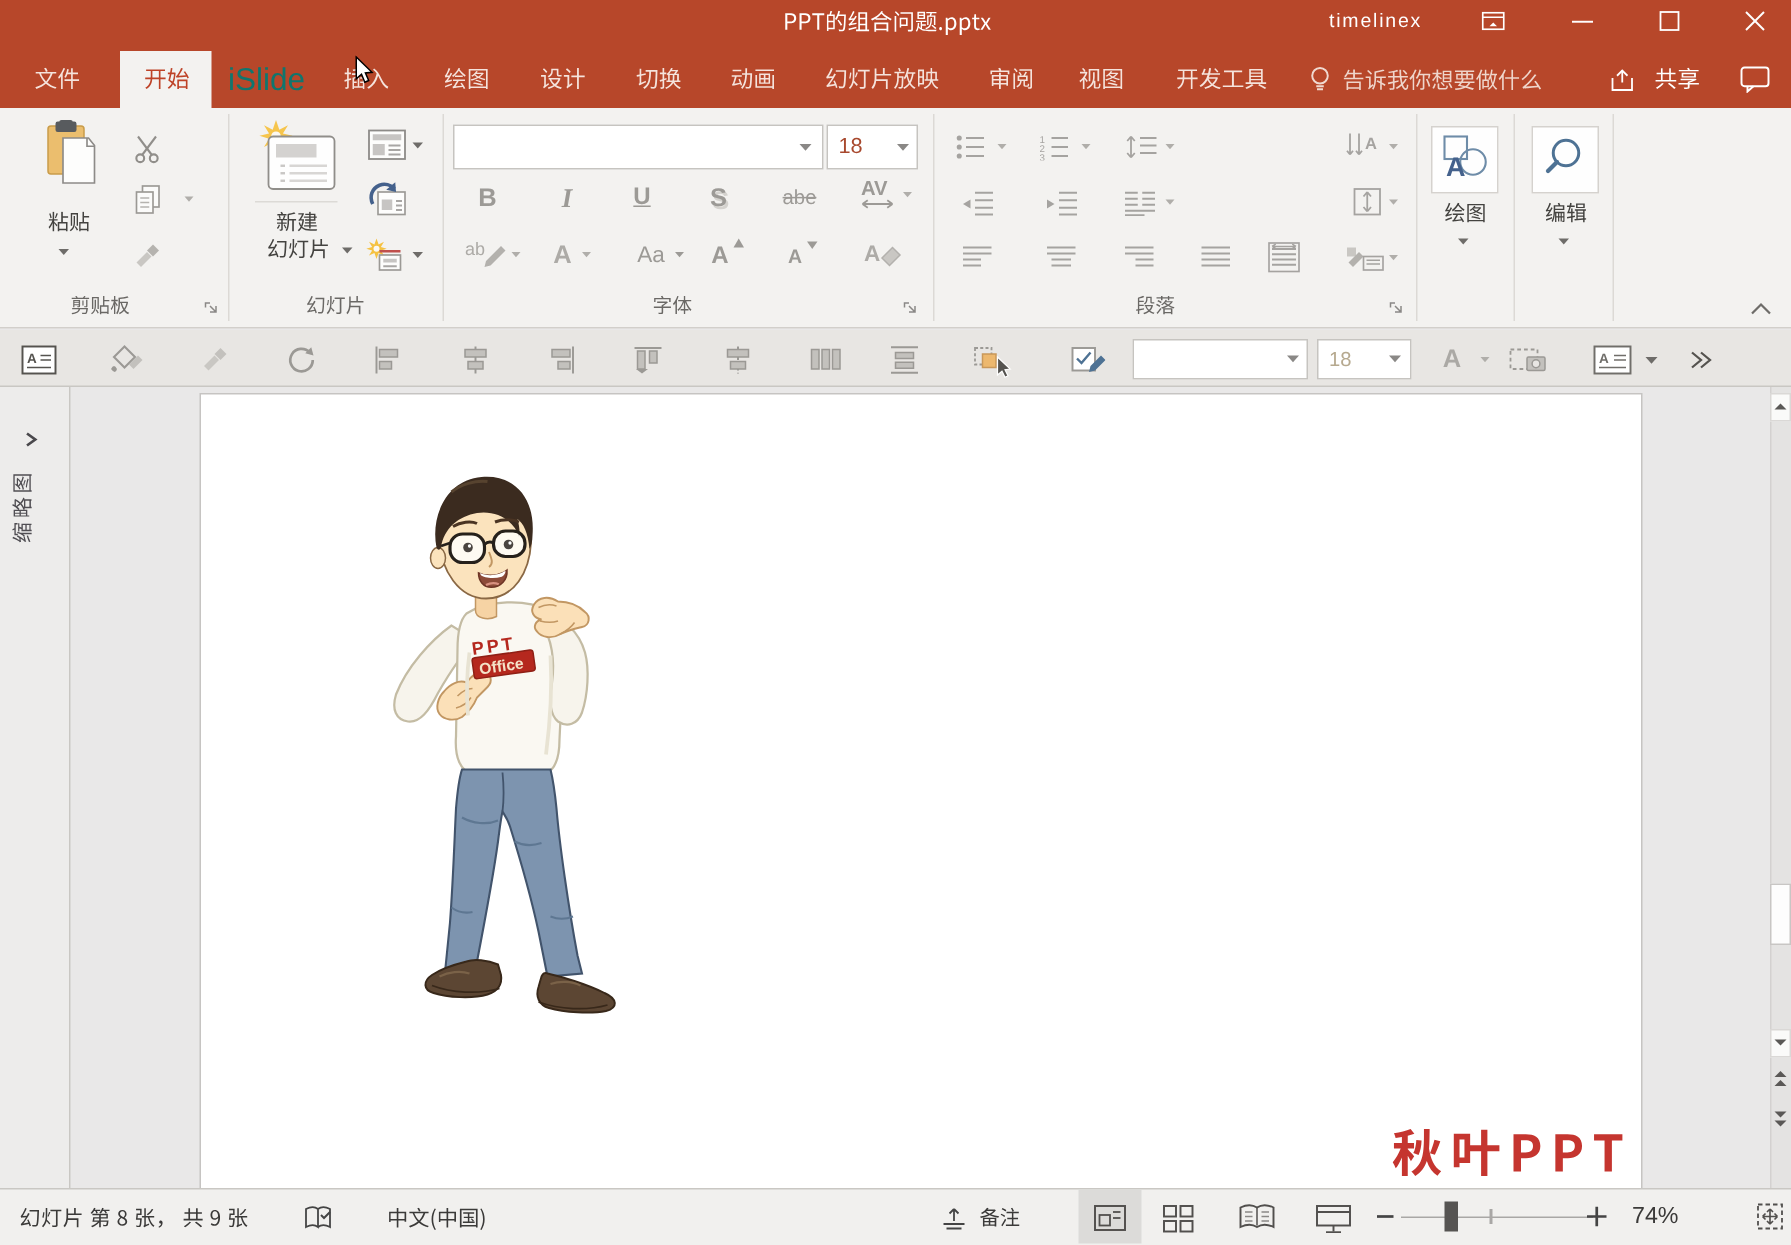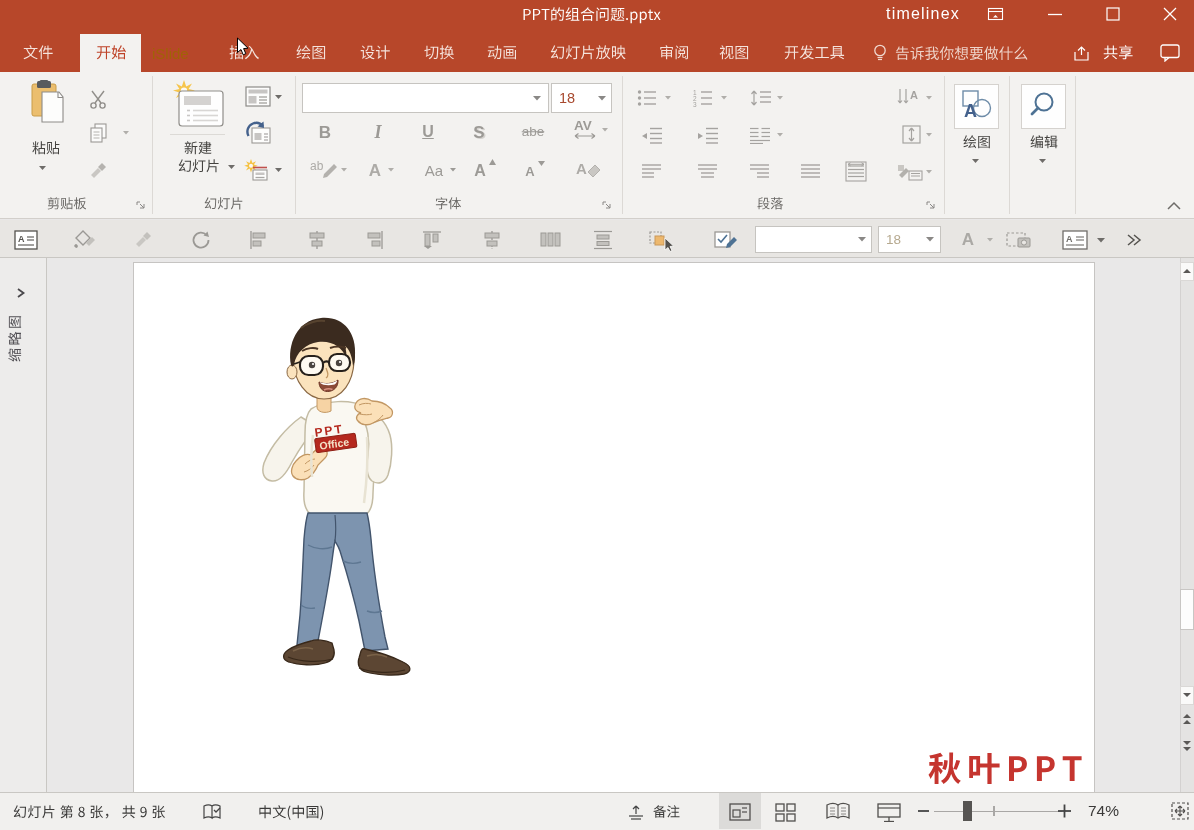--- a/index.html
+++ b/index.html
@@ -2,21 +2,21 @@
 <html><head><meta charset="utf-8"><style>
 *{margin:0;padding:0;box-sizing:border-box}
 html,body{width:1194px;height:830px;overflow:hidden}
 body{font-family:"Liberation Sans",sans-serif;position:relative;background:#E9E8E8}
 .abs{position:absolute}
 </style></head><body>
 <div class="abs" style="left:0;top:0;width:1194px;height:28px;background:#B7472A"></div>
 <svg style="position:absolute;left:520.6px;top:7.0px" width="140" height="21" viewBox="0 0 140 21">
     <path transform="translate(1,12.90)" fill="#FFFFFF" d="M1.5 0.0H2.9V-4.4H4.7C7.1 -4.4 8.8 -5.4 8.8 -7.8C8.8 -10.2 7.1 -11.0 4.6 -11.0H1.5ZM2.9 -5.5V-9.9H4.5C6.4 -9.9 7.4 -9.4 7.4 -7.8C7.4 -6.2 6.5 -5.5 4.5 -5.5Z M11.0 0.0H12.4V-4.4H14.2C16.6 -4.4 18.3 -5.4 18.3 -7.8C18.3 -10.2 16.6 -11.0 14.1 -11.0H11.0ZM12.4 -5.5V-9.9H14.0C15.9 -9.9 16.9 -9.4 16.9 -7.8C16.9 -6.2 16.0 -5.5 14.0 -5.5Z M22.8 0.0H24.2V-9.8H27.5V-11.0H19.5V-9.8H22.8Z M36.3 -6.3C37.1 -5.2 38.1 -3.8 38.5 -2.8L39.5 -3.4C39.0 -4.3 38.0 -5.8 37.1 -6.8ZM31.6 -12.6C31.5 -11.9 31.2 -10.9 31.0 -10.2H29.3V0.8H30.3V-0.4H34.5V-10.2H32.0C32.2 -10.8 32.5 -11.7 32.8 -12.4ZM30.3 -9.2H33.5V-6.0H30.3ZM30.3 -1.4V-5.0H33.5V-1.4ZM36.9 -12.7C36.5 -10.6 35.7 -8.5 34.6 -7.2C34.9 -7.0 35.4 -6.7 35.6 -6.5C36.1 -7.3 36.6 -8.2 37.0 -9.2H40.8C40.6 -3.2 40.4 -0.9 39.9 -0.4C39.7 -0.1 39.6 -0.1 39.3 -0.1C38.9 -0.1 38.0 -0.1 37.0 -0.2C37.2 0.1 37.4 0.6 37.4 0.9C38.2 0.9 39.1 1.0 39.6 0.9C40.2 0.9 40.5 0.7 40.9 0.3C41.5 -0.4 41.7 -2.8 41.9 -9.7C41.9 -9.8 41.9 -10.2 41.9 -10.2H37.4C37.6 -10.9 37.8 -11.7 38.0 -12.4Z M43.7 -0.9 43.9 0.2C45.3 -0.1 47.2 -0.6 49.0 -1.1L48.9 -2.1C47.0 -1.6 45.0 -1.1 43.7 -0.9ZM50.2 -11.8V-0.2H48.7V0.9H57.4V-0.2H56.1V-11.8ZM51.3 -0.2V-3.1H54.9V-0.2ZM51.3 -7.0H54.9V-4.1H51.3ZM51.3 -8.0V-10.8H54.9V-8.0ZM44.0 -6.3C44.2 -6.5 44.5 -6.6 46.6 -6.8C45.9 -5.8 45.2 -5.0 44.9 -4.7C44.4 -4.2 44.0 -3.8 43.7 -3.7C43.8 -3.5 44.0 -3.0 44.1 -2.7C44.4 -2.9 44.9 -3.1 49.0 -3.9C49.0 -4.1 49.0 -4.5 49.0 -4.8L45.7 -4.2C46.9 -5.5 48.2 -7.2 49.2 -8.9L48.3 -9.4C48.0 -8.9 47.6 -8.3 47.3 -7.8L45.1 -7.6C46.1 -8.8 47.0 -10.5 47.7 -12.1L46.7 -12.6C46.0 -10.8 44.9 -8.8 44.5 -8.3C44.2 -7.8 43.9 -7.5 43.6 -7.4C43.7 -7.1 43.9 -6.6 44.0 -6.3Z M65.7 -12.6C64.2 -10.3 61.4 -8.3 58.6 -7.2C58.9 -6.9 59.2 -6.5 59.4 -6.2C60.2 -6.5 60.9 -6.9 61.7 -7.4V-6.7H69.3V-7.7C70.0 -7.2 70.9 -6.7 71.7 -6.3C71.9 -6.7 72.2 -7.1 72.5 -7.3C70.1 -8.4 68.0 -9.6 66.2 -11.5L66.7 -12.1ZM62.1 -7.7C63.4 -8.5 64.6 -9.5 65.6 -10.7C66.7 -9.4 67.9 -8.5 69.2 -7.7ZM60.9 -4.9V1.2H62.1V0.3H69.0V1.1H70.2V-4.9ZM62.1 -0.7V-3.8H69.0V-0.7Z M74.4 -9.2V1.2H75.5V-9.2ZM74.5 -11.9C75.3 -11.1 76.3 -10.0 76.8 -9.3L77.6 -10.0C77.1 -10.6 76.1 -11.7 75.3 -12.4ZM78.3 -11.8V-10.7H85.5V-0.4C85.5 -0.1 85.4 -0.0 85.1 -0.0C84.9 -0.0 84.0 0.0 83.1 -0.0C83.2 0.3 83.4 0.8 83.4 1.1C84.6 1.1 85.5 1.1 85.9 0.9C86.4 0.7 86.6 0.4 86.6 -0.4V-11.8ZM77.8 -8.0V-1.5H78.8V-2.5H83.1V-8.0ZM78.8 -7.0H82.0V-3.5H78.8Z M90.6 -9.2H93.7V-8.1H90.6ZM90.6 -11.1H93.7V-10.0H90.6ZM89.6 -12.0V-7.3H94.7V-12.0ZM98.4 -7.9C98.3 -4.1 98.0 -2.1 94.8 -1.2C95.0 -1.0 95.3 -0.6 95.4 -0.4C98.8 -1.5 99.2 -3.7 99.3 -7.9ZM98.9 -2.8C99.9 -2.1 101.0 -1.1 101.6 -0.5L102.3 -1.2C101.7 -1.8 100.5 -2.7 99.6 -3.4ZM89.8 -4.5C89.8 -2.4 89.5 -0.6 88.5 0.6C88.7 0.7 89.1 1.0 89.3 1.2C89.8 0.4 90.2 -0.4 90.4 -1.5C91.8 0.5 94.0 0.9 97.2 0.9H102.0C102.1 0.6 102.3 0.1 102.4 -0.1C101.5 -0.1 97.9 -0.1 97.2 -0.1C95.4 -0.1 93.9 -0.2 92.7 -0.6V-2.8H95.2V-3.7H92.7V-5.3H95.5V-6.1H88.7V-5.3H91.8V-1.2C91.3 -1.6 90.9 -2.0 90.6 -2.6C90.7 -3.2 90.8 -3.8 90.8 -4.5ZM96.1 -9.5V-3.2H97.0V-8.7H100.6V-3.3H101.6V-9.5H98.8C98.9 -10.0 99.1 -10.5 99.3 -11.0H102.3V-11.9H95.5V-11.0H98.2C98.1 -10.5 97.9 -10.0 97.7 -9.5Z M105.1 0.2C105.6 0.2 106.0 -0.2 106.0 -0.8C106.0 -1.5 105.6 -1.9 105.1 -1.9C104.5 -1.9 104.1 -1.5 104.1 -0.8C104.1 -0.2 104.5 0.2 105.1 0.2Z M108.5 3.4H109.9V0.7L109.9 -0.8C110.6 -0.1 111.4 0.2 112.1 0.2C114.0 0.2 115.6 -1.4 115.6 -4.2C115.6 -6.7 114.5 -8.4 112.4 -8.4C111.5 -8.4 110.5 -7.8 109.8 -7.2H109.8L109.6 -8.1H108.5ZM111.9 -1.0C111.3 -1.0 110.6 -1.2 109.9 -1.8V-6.1C110.7 -6.8 111.4 -7.2 112.1 -7.2C113.6 -7.2 114.2 -6.0 114.2 -4.2C114.2 -2.2 113.2 -1.0 111.9 -1.0Z M117.8 3.4H119.2V0.7L119.2 -0.8C119.9 -0.1 120.7 0.2 121.4 0.2C123.3 0.2 124.9 -1.4 124.9 -4.2C124.9 -6.7 123.8 -8.4 121.7 -8.4C120.8 -8.4 119.8 -7.8 119.1 -7.2H119.1L118.9 -8.1H117.8ZM121.2 -1.0C120.6 -1.0 119.9 -1.2 119.2 -1.8V-6.1C120.0 -6.8 120.7 -7.2 121.4 -7.2C122.9 -7.2 123.5 -6.0 123.5 -4.2C123.5 -2.2 122.5 -1.0 121.2 -1.0Z M129.7 0.2C130.2 0.2 130.7 0.0 131.2 -0.1L130.9 -1.1C130.6 -1.0 130.3 -0.9 130.0 -0.9C129.0 -0.9 128.7 -1.5 128.7 -2.5V-7.0H130.9V-8.1H128.7V-10.4H127.6L127.4 -8.1L126.1 -8.1V-7.0H127.4V-2.5C127.4 -0.9 127.9 0.2 129.7 0.2Z M131.6 0.0H133.1L134.2 -1.9C134.4 -2.4 134.7 -2.9 135.0 -3.4H135.1C135.4 -2.9 135.7 -2.4 135.9 -1.9L137.1 0.0H138.6L136.0 -4.1L138.4 -8.1H137.0L136.0 -6.4C135.7 -5.9 135.5 -5.5 135.3 -5.0H135.2C134.9 -5.5 134.7 -5.9 134.4 -6.4L133.3 -8.1H131.8L134.3 -4.2Z"></path>
   </svg>
-<div class="abs" style="left:886px;top:4px;width:75px;height:20px;color:#fff;font-size:16px;letter-spacing:1.2px;line-height:20px">timelinex</div>
+<div class="abs" style="left:886px;top:4px;width:75px;height:20px;color:#fff;font-size:13px;letter-spacing:1.2px;line-height:20px">timelinex</div>
 <svg style="position:absolute;left:987px;top:7px;" width="18" height="15" viewBox="0 0 18 15">
     <rect x="1.5" y="1.5" width="14" height="11" fill="none" stroke="#fff" stroke-width="1.1"></rect>
     <line x1="1.5" y1="4.5" x2="15.5" y2="4.5" stroke="#fff" stroke-width="1.1"></line>
     <path d="M6 10.5 L8.5 8 L11 10.5 Z" fill="#fff"></path>
   </svg>
 <svg style="position:absolute;left:1046px;top:6px;" width="18" height="16" viewBox="0 0 18 16">
     <line x1="2" y1="8.5" x2="16" y2="8.5" stroke="#fff" stroke-width="1.3"></line>
   </svg>
 <svg style="position:absolute;left:1104px;top:6px;" width="18" height="16" viewBox="0 0 18 16">
     <rect x="3" y="2" width="12" height="12" fill="none" stroke="#fff" stroke-width="1.2"></rect>
@@ -53,21 +53,21 @@
   </svg>
 <svg style="position:absolute;left:657.8px;top:45.4px" width="32" height="21" viewBox="0 0 32 21">
     <path transform="translate(1,13.07)" fill="#F5E3DC" d="M6.5 -12.6C6.8 -12.1 7.0 -11.6 7.2 -11.1H1.3V-8.6H2.4V-10.0H12.8V-8.6H13.9V-11.1H8.3L8.5 -11.2C8.4 -11.7 8.0 -12.4 7.7 -12.9ZM3.3 -4.4H7.0V-2.7H3.3ZM3.3 -5.4V-7.1H7.0V-5.4ZM11.9 -4.4V-2.7H8.2V-4.4ZM11.9 -5.4H8.2V-7.1H11.9ZM7.0 -9.5V-8.1H2.2V-0.8H3.3V-1.7H7.0V1.2H8.2V-1.7H11.9V-0.9H13.0V-8.1H8.2V-9.5Z M20.5 -6.8H25.0V-5.0H20.5ZM16.6 -9.3V1.2H17.7V-9.3ZM16.8 -12.0C17.5 -11.4 18.2 -10.5 18.6 -9.9L19.5 -10.5C19.1 -11.1 18.3 -12.0 17.7 -12.6ZM20.0 -9.7C20.5 -9.1 21.0 -8.3 21.2 -7.7H19.4V-4.0H21.1C20.9 -2.4 20.3 -1.3 18.5 -0.7C18.7 -0.5 19.0 -0.1 19.1 0.2C21.2 -0.7 21.9 -2.0 22.1 -4.0H23.3V-1.5C23.3 -0.5 23.5 -0.2 24.6 -0.2C24.8 -0.2 25.7 -0.2 25.9 -0.2C26.8 -0.2 27.0 -0.6 27.1 -2.1C26.8 -2.1 26.4 -2.3 26.2 -2.4C26.2 -1.3 26.1 -1.1 25.8 -1.1C25.6 -1.1 24.9 -1.1 24.7 -1.1C24.4 -1.1 24.3 -1.2 24.3 -1.5V-4.0H26.1V-7.7H24.3C24.8 -8.3 25.2 -9.2 25.7 -9.9L24.6 -10.2C24.2 -9.4 23.7 -8.4 23.2 -7.7H21.3L22.2 -8.1C22.0 -8.7 21.4 -9.5 20.9 -10.1ZM20.6 -11.9V-10.9H27.9V-0.2C27.9 0.0 27.9 0.1 27.6 0.1C27.5 0.1 26.8 0.1 26.1 0.1C26.3 0.3 26.4 0.8 26.5 1.1C27.4 1.1 28.1 1.1 28.5 0.9C28.9 0.7 29.0 0.4 29.0 -0.2V-11.9Z"></path>
   </svg>
 <svg style="position:absolute;left:717.8px;top:45.4px" width="32" height="21" viewBox="0 0 32 21">
     <path transform="translate(1,13.07)" fill="#F5E3DC" d="M6.8 -12.0V-3.9H7.9V-11.0H12.6V-3.9H13.8V-12.0ZM2.3 -12.2C2.9 -11.6 3.5 -10.8 3.8 -10.2L4.7 -10.8C4.4 -11.4 3.8 -12.2 3.2 -12.7ZM9.7 -9.9V-6.9C9.7 -4.5 9.2 -1.6 5.4 0.4C5.6 0.6 6.0 1.0 6.1 1.2C8.4 0.0 9.6 -1.6 10.2 -3.3V-0.3C10.2 0.7 10.6 1.0 11.6 1.0H13.0C14.3 1.0 14.5 0.4 14.7 -2.0C14.4 -2.1 14.0 -2.2 13.7 -2.5C13.6 -0.3 13.6 0.1 13.0 0.1H11.8C11.4 0.1 11.3 0.0 11.3 -0.4V-4.2H10.5C10.7 -5.1 10.8 -6.0 10.8 -6.9V-9.9ZM1.0 -10.2V-9.1H4.6C3.8 -7.2 2.2 -5.3 0.6 -4.2C0.8 -4.0 1.0 -3.4 1.1 -3.1C1.7 -3.5 2.3 -4.1 2.9 -4.7V1.2H4.0V-5.4C4.5 -4.7 5.2 -3.8 5.5 -3.3L6.2 -4.2C5.9 -4.6 4.8 -5.8 4.3 -6.4C5.0 -7.4 5.6 -8.6 6.0 -9.8L5.4 -10.2L5.2 -10.2Z M20.9 -4.2C22.1 -4.0 23.7 -3.5 24.5 -3.0L25.0 -3.8C24.1 -4.2 22.6 -4.7 21.4 -4.9ZM19.4 -2.3C21.5 -2.1 24.1 -1.4 25.6 -0.9L26.1 -1.8C24.6 -2.3 22.0 -2.9 19.9 -3.1ZM16.5 -12.1V1.2H17.6V0.6H28.0V1.2H29.1V-12.1ZM17.6 -0.4V-11.1H28.0V-0.4ZM21.5 -10.8C20.7 -9.5 19.4 -8.3 18.1 -7.6C18.4 -7.4 18.8 -7.1 18.9 -6.9C19.4 -7.2 19.9 -7.5 20.3 -7.9C20.8 -7.5 21.3 -7.0 21.9 -6.6C20.7 -6.0 19.2 -5.5 17.8 -5.3C18.0 -5.0 18.3 -4.6 18.4 -4.3C19.9 -4.7 21.5 -5.2 22.9 -6.0C24.2 -5.3 25.6 -4.8 27.1 -4.5C27.2 -4.8 27.5 -5.2 27.7 -5.4C26.4 -5.6 25.0 -6.0 23.8 -6.6C25.0 -7.3 25.9 -8.2 26.6 -9.2L25.9 -9.6L25.8 -9.5H21.8C22.1 -9.8 22.3 -10.1 22.5 -10.4ZM20.9 -8.6 21.1 -8.7H25.0C24.4 -8.1 23.7 -7.5 22.9 -7.1C22.1 -7.5 21.4 -8.0 20.9 -8.6Z"></path>
   </svg>
 <svg style="position:absolute;left:782.6px;top:45.4px" width="62" height="21" viewBox="0 0 62 21">
     <path transform="translate(1,13.07)" fill="#F5E3DC" d="M9.9 -10.7V-6.4H5.6V-7.0V-10.7ZM0.8 -6.4V-5.3H4.4C4.2 -3.2 3.4 -1.1 0.8 0.4C1.1 0.6 1.5 1.0 1.7 1.3C4.5 -0.5 5.3 -2.9 5.5 -5.3H9.9V1.2H11.0V-5.3H14.4V-6.4H11.0V-10.7H14.0V-11.8H1.4V-10.7H4.5V-7.0L4.4 -6.4Z M25.4 -12.0C26.1 -11.3 26.9 -10.3 27.4 -9.8L28.3 -10.4C27.8 -10.9 27.0 -11.9 26.3 -12.6ZM17.4 -7.9C17.5 -8.1 18.1 -8.2 19.0 -8.2H21.1C20.1 -5.0 18.5 -2.6 15.7 -0.9C15.9 -0.7 16.4 -0.2 16.5 0.0C18.5 -1.2 19.9 -2.8 21.0 -4.6C21.6 -3.5 22.4 -2.5 23.3 -1.7C22.0 -0.7 20.4 -0.1 18.8 0.3C19.1 0.5 19.3 0.9 19.5 1.2C21.2 0.8 22.8 0.1 24.2 -0.9C25.5 0.1 27.2 0.8 29.1 1.3C29.3 0.9 29.6 0.5 29.9 0.2C28.0 -0.1 26.4 -0.8 25.0 -1.6C26.4 -2.8 27.4 -4.3 28.0 -6.3L27.3 -6.6L27.0 -6.6H21.9C22.1 -7.1 22.3 -7.6 22.5 -8.2H29.3L29.4 -9.3H22.8C23.0 -10.4 23.2 -11.4 23.4 -12.6L22.1 -12.8C21.9 -11.6 21.7 -10.4 21.4 -9.3H18.7C19.1 -10.1 19.5 -11.1 19.8 -12.1L18.6 -12.3C18.3 -11.2 17.7 -9.9 17.6 -9.6C17.4 -9.3 17.2 -9.1 17.0 -9.0C17.1 -8.8 17.3 -8.2 17.4 -7.9ZM24.1 -2.3C23.1 -3.2 22.3 -4.3 21.7 -5.5H26.5C25.9 -4.2 25.1 -3.2 24.1 -2.3Z M31.2 -1.1V0.0H44.9V-1.1H38.6V-9.9H44.1V-11.1H32.0V-9.9H37.3V-1.1Z M54.8 -1.3C56.5 -0.5 58.2 0.5 59.3 1.2L60.2 0.4C59.1 -0.3 57.2 -1.3 55.5 -2.1ZM50.6 -2.0C49.6 -1.2 47.7 -0.2 46.2 0.4C46.5 0.6 46.9 1.0 47.0 1.2C48.6 0.6 50.4 -0.4 51.7 -1.3ZM48.8 -12.0V-3.2H46.4V-2.1H60.1V-3.2H57.8V-12.0ZM49.9 -3.2V-4.6H56.7V-3.2ZM49.9 -8.9H56.7V-7.6H49.9ZM49.9 -9.8V-11.1H56.7V-9.8ZM49.9 -6.7H56.7V-5.4H49.9Z"></path>
   </svg>
-<div class="abs" style="left:152px;top:43px;width:52px;height:21px;color:#a16207;font-size:15px;line-height:21px">iSlide</div>
+<div class="abs" style="left:152px;top:43px;width:52px;height:21px;color:#0f766e;font-size:21px;line-height:21px">iSlide</div>
 <svg style="position:absolute;left:871px;top:43px;" width="18" height="20" viewBox="0 0 18 20">
     <circle cx="9" cy="7.5" r="5.2" fill="none" stroke="#F0D9D0" stroke-width="1.3"></circle>
     <line x1="6.5" y1="14.5" x2="11.5" y2="14.5" stroke="#F0D9D0" stroke-width="1.2"></line>
     <line x1="7" y1="16.5" x2="11" y2="16.5" stroke="#F0D9D0" stroke-width="1.2"></line>
   </svg>
 <svg style="position:absolute;left:894.4px;top:45.6px" width="135" height="21" viewBox="0 0 135 21">
     <path transform="translate(1,12.73)" fill="#EFD5CB" d="M3.7 -12.3C3.1 -10.6 2.2 -8.9 1.1 -7.9C1.3 -7.7 1.9 -7.4 2.1 -7.3C2.6 -7.8 3.0 -8.5 3.5 -9.3H7.1V-6.9H0.9V-5.9H13.9V-6.9H8.3V-9.3H12.8V-10.3H8.3V-12.4H7.1V-10.3H4.0C4.3 -10.9 4.6 -11.4 4.8 -12.0ZM2.7 -4.4V1.3H3.8V0.5H11.1V1.3H12.2V-4.4ZM3.8 -0.6V-3.4H11.1V-0.6Z M16.4 -11.4C17.3 -10.6 18.4 -9.6 19.0 -8.9L19.7 -9.7C19.2 -10.4 18.0 -11.4 17.1 -12.1ZM17.6 0.9V0.9C17.8 0.6 18.2 0.2 20.7 -1.8C20.5 -2.0 20.3 -2.5 20.2 -2.8L18.8 -1.6V-7.8H15.4V-6.7H17.7V-1.3C17.7 -0.6 17.3 -0.1 17.0 0.1C17.2 0.3 17.5 0.7 17.6 0.9ZM21.3 -11.0V-6.8C21.3 -4.6 21.2 -1.6 19.7 0.5C19.9 0.6 20.4 0.9 20.6 1.1C22.1 -1.1 22.4 -4.4 22.4 -6.7H25.1V-4.4C24.4 -4.7 23.8 -4.9 23.2 -5.2L22.7 -4.4C23.4 -4.0 24.3 -3.6 25.1 -3.2V1.1H26.2V-2.6C27.0 -2.2 27.7 -1.8 28.2 -1.4L28.7 -2.4C28.1 -2.8 27.2 -3.3 26.2 -3.8V-6.7H28.9V-7.8H22.4V-10.2C24.4 -10.5 26.6 -11.0 28.1 -11.5L27.1 -12.4C25.8 -11.9 23.4 -11.4 21.3 -11.0Z M40.0 -11.5C40.9 -10.7 41.9 -9.6 42.3 -8.9L43.2 -9.6C42.8 -10.3 41.7 -11.3 40.9 -12.0ZM41.9 -6.3C41.4 -5.4 40.7 -4.4 40.0 -3.6C39.7 -4.6 39.5 -5.7 39.4 -7.0H43.6V-8.1H39.2C39.1 -9.4 39.1 -10.8 39.1 -12.3H37.9C37.9 -10.8 38.0 -9.4 38.1 -8.1H34.7V-10.7C35.6 -10.8 36.5 -11.1 37.2 -11.3L36.4 -12.3C35.0 -11.7 32.6 -11.2 30.5 -10.9C30.7 -10.6 30.8 -10.2 30.9 -10.0C31.7 -10.1 32.7 -10.2 33.6 -10.4V-8.1H30.4V-7.0H33.6V-4.4L30.2 -3.7L30.5 -2.6L33.6 -3.3V-0.3C33.6 0.0 33.5 0.1 33.3 0.1C33.0 0.1 32.1 0.1 31.2 0.1C31.3 0.4 31.5 0.9 31.6 1.2C32.8 1.2 33.6 1.2 34.1 1.0C34.5 0.8 34.7 0.5 34.7 -0.3V-3.6L37.4 -4.2L37.4 -5.2L34.7 -4.6V-7.0H38.2C38.4 -5.4 38.7 -3.9 39.0 -2.7C38.0 -1.7 36.8 -0.9 35.5 -0.3C35.8 -0.0 36.1 0.4 36.3 0.6C37.4 0.0 38.5 -0.7 39.4 -1.6C40.1 0.2 41.0 1.2 42.2 1.2C43.3 1.2 43.7 0.5 43.9 -2.0C43.6 -2.1 43.2 -2.3 42.9 -2.6C42.9 -0.7 42.7 0.1 42.3 0.1C41.5 0.1 40.8 -0.8 40.3 -2.4C41.3 -3.5 42.2 -4.6 42.9 -5.9Z M51.0 -6.1C50.6 -4.3 49.9 -2.6 49.0 -1.4C49.3 -1.3 49.7 -1.0 50.0 -0.8C50.9 -2.0 51.7 -3.9 52.1 -5.9ZM55.6 -5.9C56.4 -4.3 57.2 -2.2 57.4 -0.9L58.5 -1.2C58.2 -2.6 57.5 -4.6 56.6 -6.2ZM51.3 -12.4C50.8 -10.2 50.0 -8.1 48.8 -6.7C49.1 -6.5 49.6 -6.2 49.7 -6.0C50.3 -6.7 50.8 -7.6 51.2 -8.5H53.5V-0.2C53.5 0.0 53.4 0.1 53.2 0.1C53.0 0.1 52.4 0.1 51.7 0.1C51.8 0.4 52.0 0.9 52.1 1.2C53.0 1.2 53.6 1.2 54.0 1.0C54.4 0.8 54.6 0.5 54.6 -0.2V-8.5H57.4C57.2 -7.8 57.1 -7.0 57.0 -6.5L57.9 -6.3C58.1 -7.1 58.4 -8.4 58.6 -9.4L57.8 -9.6L57.6 -9.6H51.6C51.9 -10.4 52.2 -11.2 52.4 -12.1ZM48.3 -12.4C47.5 -10.1 46.1 -7.9 44.6 -6.5C44.8 -6.2 45.2 -5.6 45.3 -5.4C45.8 -5.9 46.3 -6.5 46.8 -7.2V1.2H47.8V-8.9C48.4 -9.9 48.9 -11.0 49.4 -12.1Z M63.4 -3.0V-0.6C63.4 0.6 63.8 0.9 65.4 0.9C65.8 0.9 68.2 0.9 68.5 0.9C69.9 0.9 70.2 0.4 70.3 -1.5C70.0 -1.5 69.6 -1.7 69.3 -1.9C69.3 -0.3 69.2 -0.1 68.4 -0.1C67.9 -0.1 65.9 -0.1 65.5 -0.1C64.6 -0.1 64.5 -0.2 64.5 -0.6V-3.0ZM65.3 -3.5C66.0 -2.8 66.9 -1.8 67.4 -1.3L68.2 -1.9C67.7 -2.5 66.8 -3.4 66.1 -4.0ZM70.6 -3.0C71.1 -2.0 71.9 -0.7 72.3 0.1L73.3 -0.4C72.9 -1.2 72.1 -2.5 71.5 -3.4ZM61.3 -3.1C61.0 -2.1 60.5 -0.9 59.9 -0.1L60.9 0.4C61.5 -0.4 62.0 -1.7 62.2 -2.8ZM67.8 -8.5H71.5V-7.1H67.8ZM67.8 -6.2H71.5V-4.8H67.8ZM67.8 -10.7H71.5V-9.4H67.8ZM66.8 -11.6V-3.9H72.6V-11.6ZM62.7 -12.4V-10.2H60.0V-9.2H62.5C61.9 -7.7 60.8 -6.2 59.7 -5.4C59.9 -5.2 60.2 -4.9 60.4 -4.6C61.2 -5.3 62.1 -6.5 62.7 -7.7V-3.8H63.8V-7.4C64.4 -6.8 65.3 -6.1 65.7 -5.7L66.3 -6.6C65.9 -6.9 64.4 -8.0 63.8 -8.4V-9.2H66.1V-10.2H63.8V-12.4Z M83.9 -3.4C83.5 -2.6 82.8 -1.9 81.9 -1.4C80.8 -1.6 79.7 -1.9 78.6 -2.1C78.9 -2.5 79.3 -2.9 79.6 -3.4ZM75.8 -9.5V-5.7H79.7C79.5 -5.3 79.3 -4.9 79.0 -4.4H74.8V-3.4H78.3C77.8 -2.7 77.2 -2.0 76.8 -1.5C78.0 -1.3 79.2 -1.0 80.4 -0.7C79.0 -0.2 77.1 0.1 74.9 0.2C75.1 0.4 75.2 0.8 75.3 1.2C78.1 0.9 80.3 0.5 82.0 -0.3C83.9 0.2 85.5 0.7 86.7 1.2L87.7 0.3C86.5 -0.1 84.9 -0.6 83.2 -1.1C84.1 -1.7 84.7 -2.5 85.2 -3.4H88.0V-4.4H80.2C80.5 -4.8 80.7 -5.2 80.9 -5.5L80.2 -5.7H87.1V-9.5H83.6V-10.8H87.8V-11.8H75.0V-10.8H79.1V-9.5ZM80.1 -10.8H82.5V-9.5H80.1ZM76.8 -8.6H79.1V-6.6H76.8ZM80.1 -8.6H82.5V-6.6H80.1ZM83.6 -8.6H86.0V-6.6H83.6Z M99.1 -12.4C98.8 -10.0 98.2 -7.7 97.2 -6.2C97.3 -6.1 97.4 -5.9 97.6 -5.7H95.9V-8.5H97.9V-9.5H95.9V-12.3H94.9V-9.5H92.8V-8.5H94.9V-5.7H93.2V0.5H94.2V-0.5H97.6V-5.7L97.9 -5.3C98.1 -5.7 98.4 -6.2 98.6 -6.6C98.8 -5.3 99.1 -3.8 99.7 -2.5C99.0 -1.3 98.1 -0.3 96.8 0.4C97.0 0.6 97.4 1.0 97.5 1.2C98.6 0.5 99.5 -0.4 100.2 -1.5C100.8 -0.4 101.5 0.5 102.5 1.2C102.6 0.9 103.0 0.5 103.2 0.3C102.1 -0.4 101.3 -1.3 100.8 -2.4C101.6 -4.1 102.0 -6.1 102.3 -8.6H103.0V-9.6H99.6C99.8 -10.4 100.0 -11.3 100.1 -12.3ZM94.2 -4.7H96.6V-1.4H94.2ZM99.3 -8.6H101.3C101.1 -6.7 100.8 -5.0 100.2 -3.6C99.7 -5.1 99.4 -6.8 99.2 -8.3ZM92.2 -12.4C91.5 -10.1 90.4 -7.8 89.1 -6.3C89.3 -6.1 89.5 -5.5 89.7 -5.2C90.1 -5.8 90.6 -6.5 91.0 -7.2V1.2H92.1V-9.1C92.5 -10.1 92.9 -11.1 93.3 -12.1Z M107.9 -12.4C107.0 -10.1 105.6 -7.8 104.1 -6.4C104.3 -6.1 104.7 -5.5 104.8 -5.3C105.3 -5.9 105.9 -6.5 106.4 -7.3V1.2H107.5V-9.0C108.0 -10.0 108.5 -11.0 108.9 -12.1ZM112.6 -12.3V-7.3H108.4V-6.2H112.6V1.2H113.7V-6.2H117.7V-7.3H113.7V-12.3Z M125.0 -12.3C123.8 -10.2 121.5 -7.7 119.3 -6.1C119.6 -5.9 119.9 -5.5 120.1 -5.3C122.4 -7.0 124.6 -9.5 126.1 -11.8ZM127.8 -4.4C128.5 -3.6 129.2 -2.6 129.8 -1.6L122.2 -1.0C124.6 -3.0 127.1 -5.7 129.3 -8.8L128.2 -9.3C125.9 -6.1 122.9 -3.0 121.9 -2.2C121.0 -1.4 120.4 -0.8 119.9 -0.7C120.1 -0.4 120.3 0.1 120.4 0.4C120.9 0.2 121.8 0.2 130.5 -0.6C130.8 0.0 131.2 0.5 131.4 1.0L132.4 0.4C131.7 -1.0 130.2 -3.2 128.8 -4.9Z"></path>
   </svg>
 <svg style="position:absolute;left:1072px;top:44px;" width="22" height="18" viewBox="0 0 22 18">
     <path d="M3 8 L3 16 L16 16 L16 8" fill="none" stroke="#fff" stroke-width="1.2"></path>

